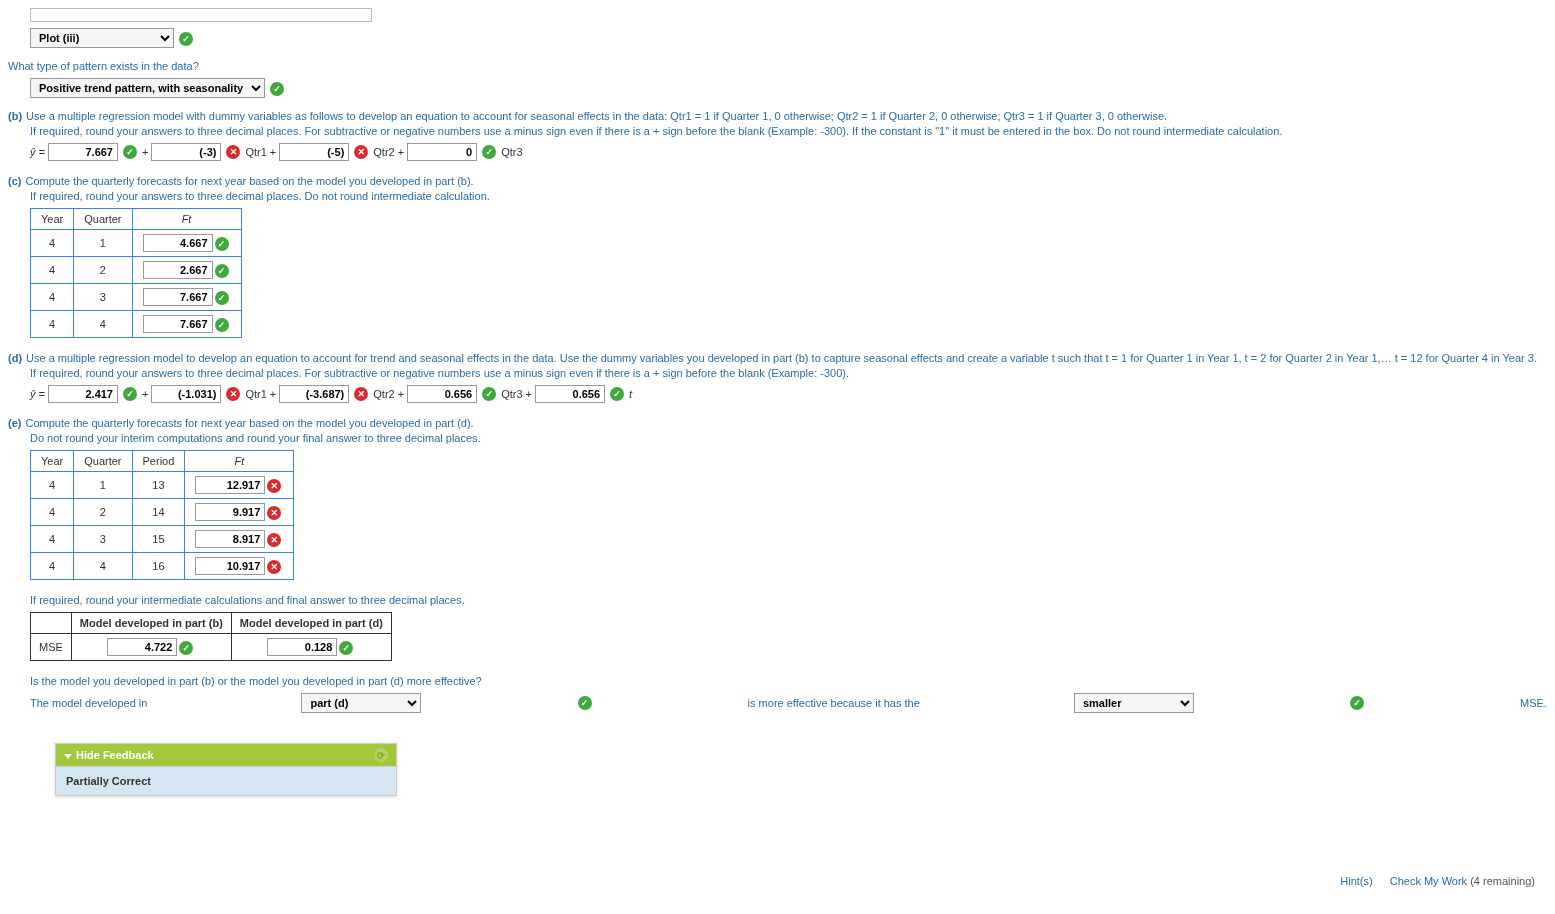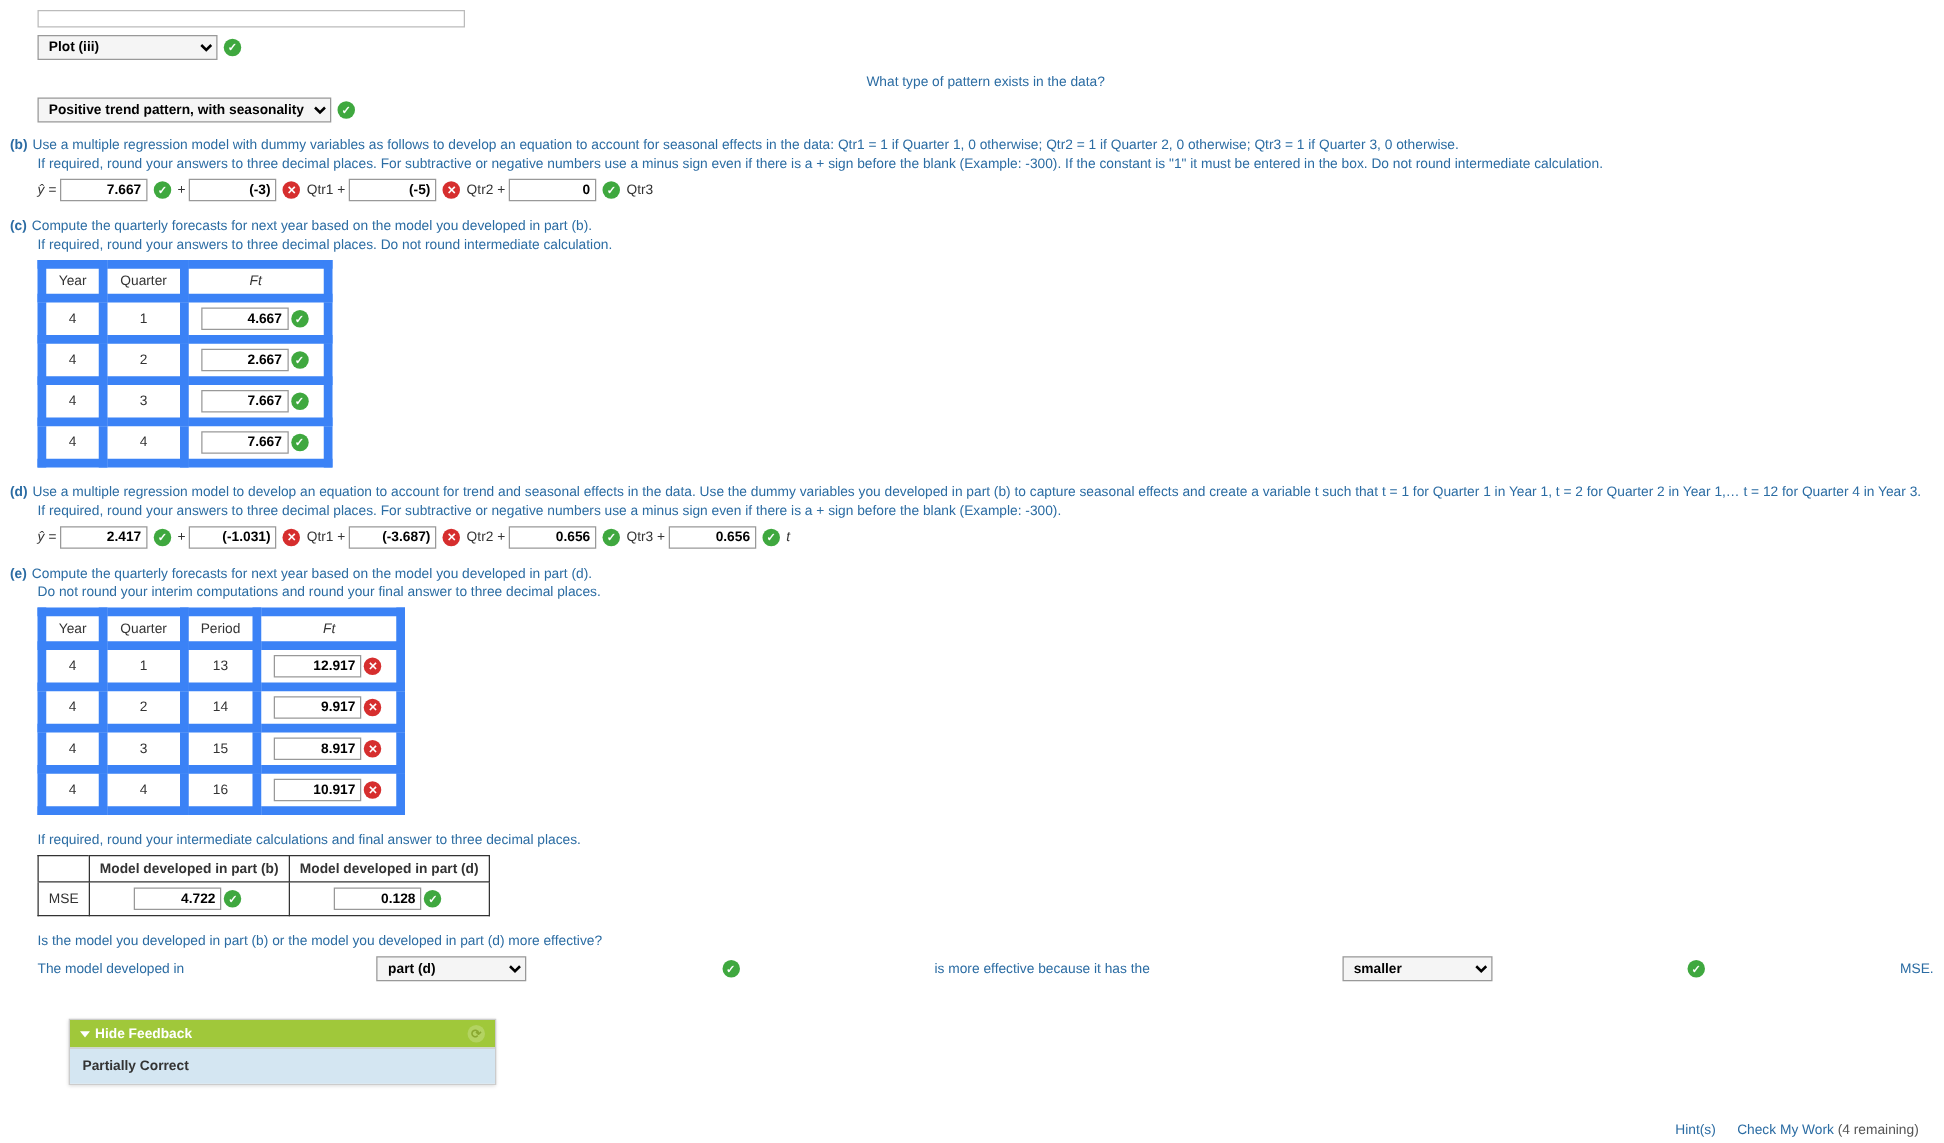--- a/index.html
+++ b/index.html
@@ -54,21 +54,21 @@
   }
   .correct-icon { background: #3fa83f; }
   .incorrect-icon { background: #d62e2e; }
   .correct-icon::before { content: "✓"; }
   .incorrect-icon::before { content: "✕"; }
   table.data {
     border-collapse: collapse;
     margin: 6px 0 14px 22px;
   }
   table.data th, table.data td {
-    border: 7px solid #3b82f6;
+    border: 1px solid #3b82f6;
     padding: 4px 10px;
     font-size: 11px;
     text-align: center;
     vertical-align: middle;
   }
   table.data th { font-weight: normal; }
   table.mse { border-collapse: collapse; border:1px solid #333; margin: 6px 15px 14px 22px;}
   table.mse th, table.mse td {
     border: 1px solid #333;
     padding: 4px 8px;
@@ -120,40 +120,40 @@
   }
   .feedback-body {
     background: #d4e6f2;
     padding: 8px 10px;
     font-weight: bold;
     font-size: 11px;
     border-top: 1px solid #ccc;
   }
   .footer-links {
     position: fixed;
-    bottom: 4px;
+    bottom: 27px;
     right: 20px;
     font-size: 11px;
     color: #2b6ca3;
   }
   .footer-links .link { color:#2b6ca3; margin-left:14px; cursor:pointer;}
   .yhat { font-style: italic; }
 </style>
 </head>
 <body>
 
 <div class="section">
   <div class="plot-placeholder"></div>
   <div class="row">
     <select style="width:144px;">
       <option>Plot (iii)</option>
     </select>
     <span class="correct-icon"></span>
   </div>
-  <div class="prompt-text" style="margin-left:22px;text-align:center;">What type of pattern exists in the data?</div>
+  <div class="prompt-text" style="">What type of pattern exists in the data?</div>
   <div class="row">
     <select>
       <option>Positive trend pattern, with seasonality</option>
     </select>
     <span class="correct-icon"></span>
   </div>
 </div>
 
 <div class="section">
   <div class="prompt-text"><span class="part-label">(b)</span><span>Use a multiple regression model with dummy variables as follows to develop an equation to account for seasonal effects in the data: Qtr1 = 1 if Quarter 1, 0 otherwise; Qtr2 = 1 if Quarter 2, 0 otherwise; Qtr3 = 1 if Quarter 3, 0 otherwise.</span></div>

